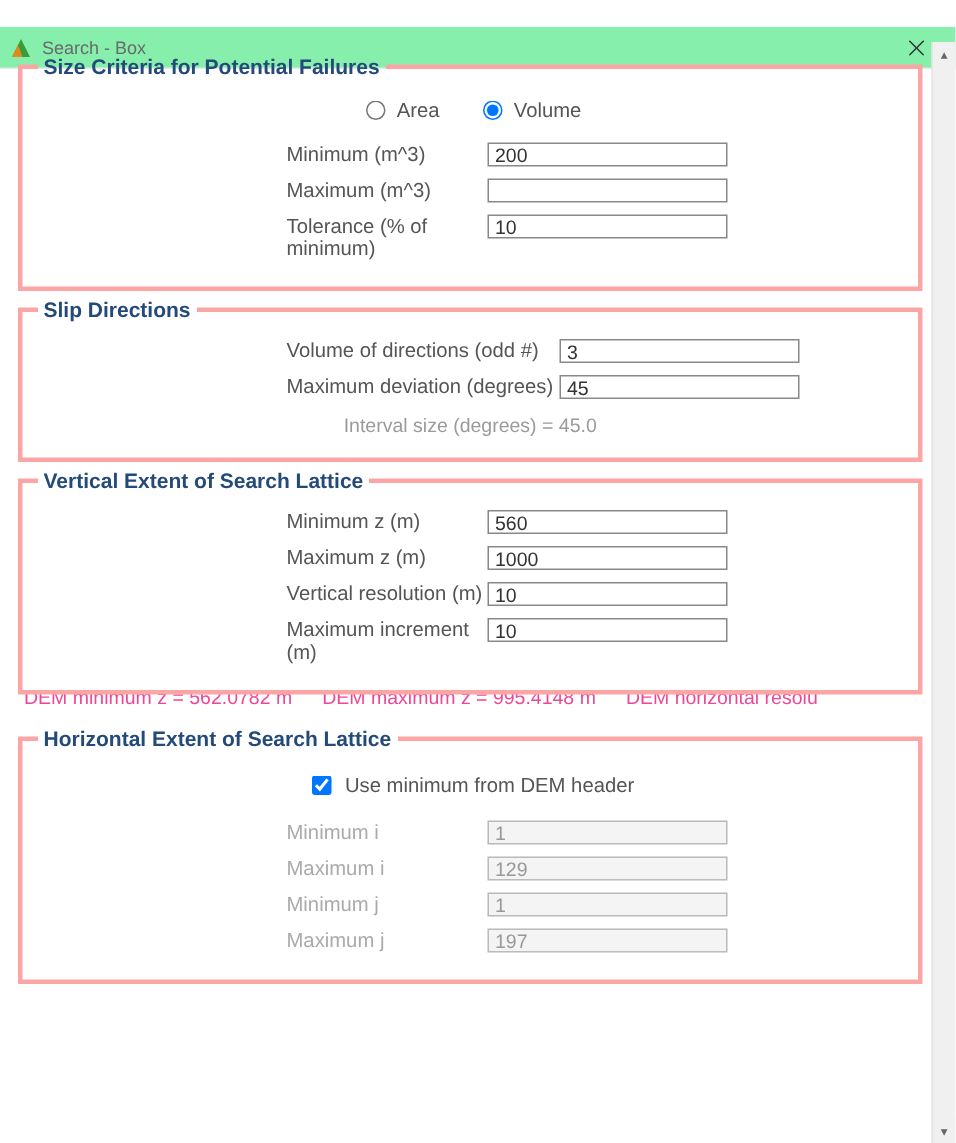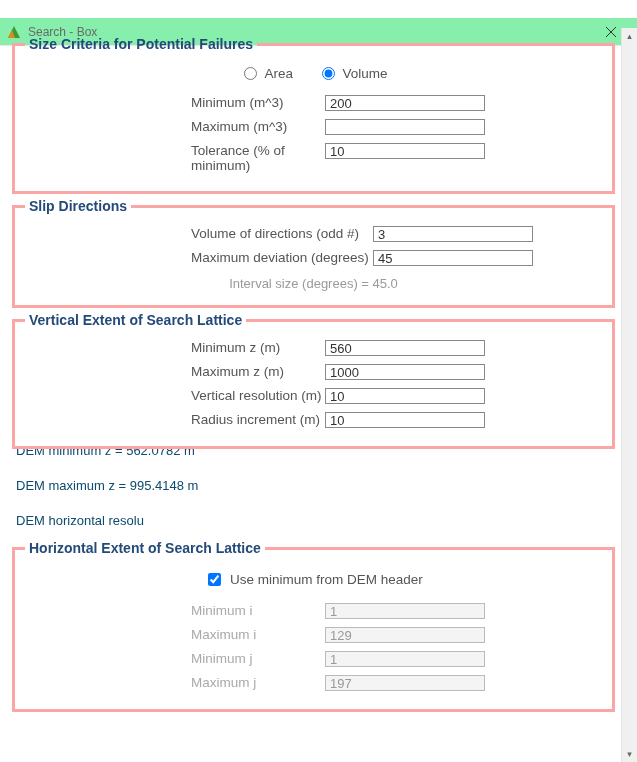--- a/index.html
+++ b/index.html
@@ -100,27 +100,26 @@
   .lbl.disabled { color: #aaa; }
   .hint {
     text-align: center;
     color: #9a9a9a;
     font-size: 13px;
     padding-top: 6px;
   }
   .dem-info {
     display: flex;
     gap: 20px;
-    color: #0c4a6e;
+    color: #ec4899;
     font-size: 13px;
     margin: -10px 0 12px 0;
     white-space: nowrap;
     overflow: hidden;
     padding-left: 4px;
-    flex-direction: column;
   }
   .check-row {
     text-align: center;
     padding: 6px 0 10px 0;
     font-size: 13.5px;
     color: #555;
   }
   .check-row input { vertical-align: -2px; margin-right: 5px; }
   .appicon svg { display:block; }
 </style>
@@ -192,21 +191,21 @@
     </div>
     <div class="row">
       <span class="lbl">Maximum z (m)</span>
       <input type="text" value="1000" style="">
     </div>
     <div class="row">
       <span class="lbl">Vertical resolution  (m)</span>
       <input type="text" value="10" style="">
     </div>
     <div class="row">
-      <span class="lbl">Radius increment  (m)</span>
+      <span class="lbl">Maximum increment  (m)</span>
       <input type="text" value="10" style="">
     </div>
   </fieldset>
 
   <div class="dem-info">
     <span>DEM minimum z =  562.0782 m</span>
     <span>DEM maximum z =  995.4148 m</span>
     <span>DEM horizontal resolu</span>
   </div>
 

